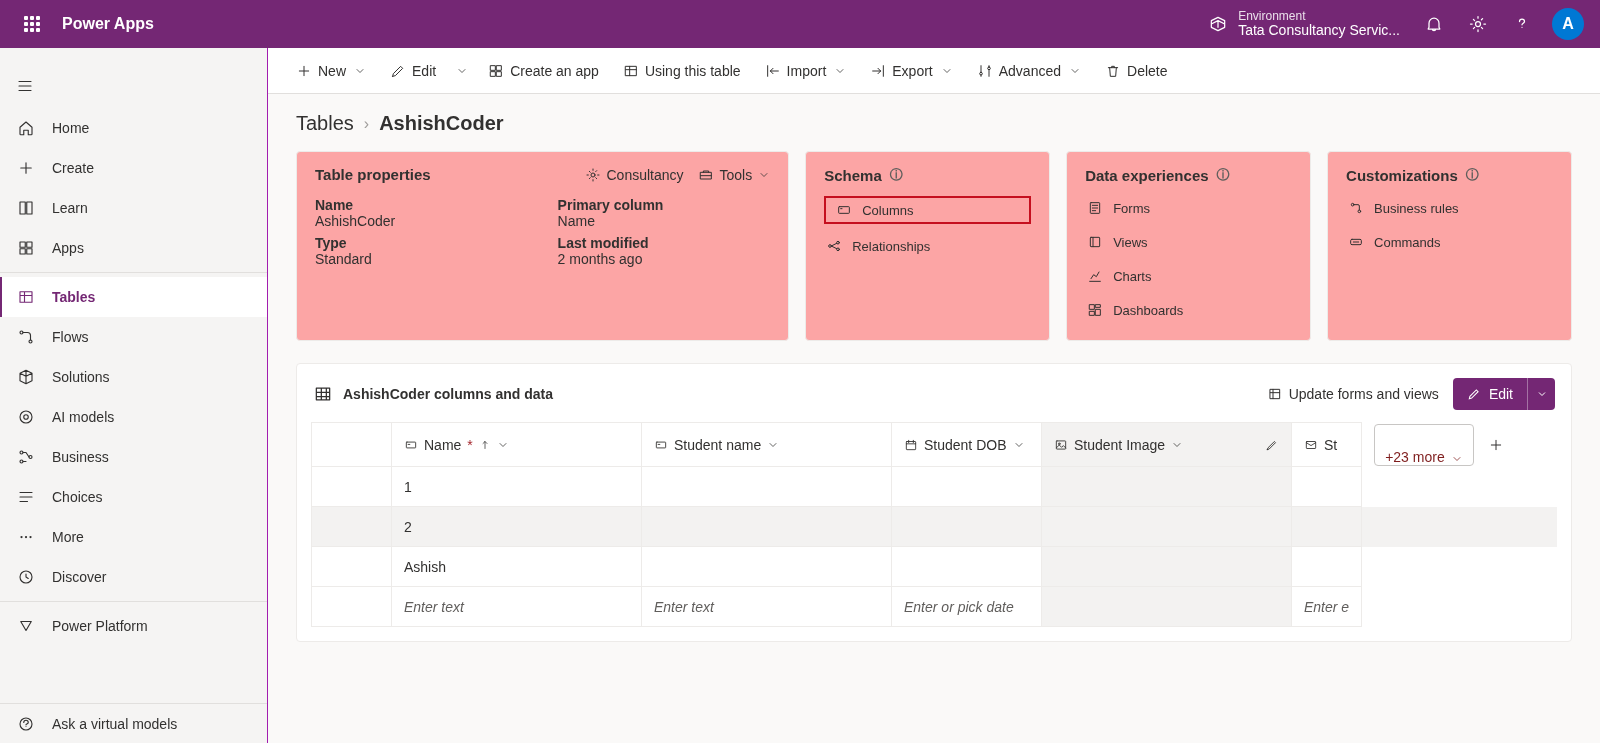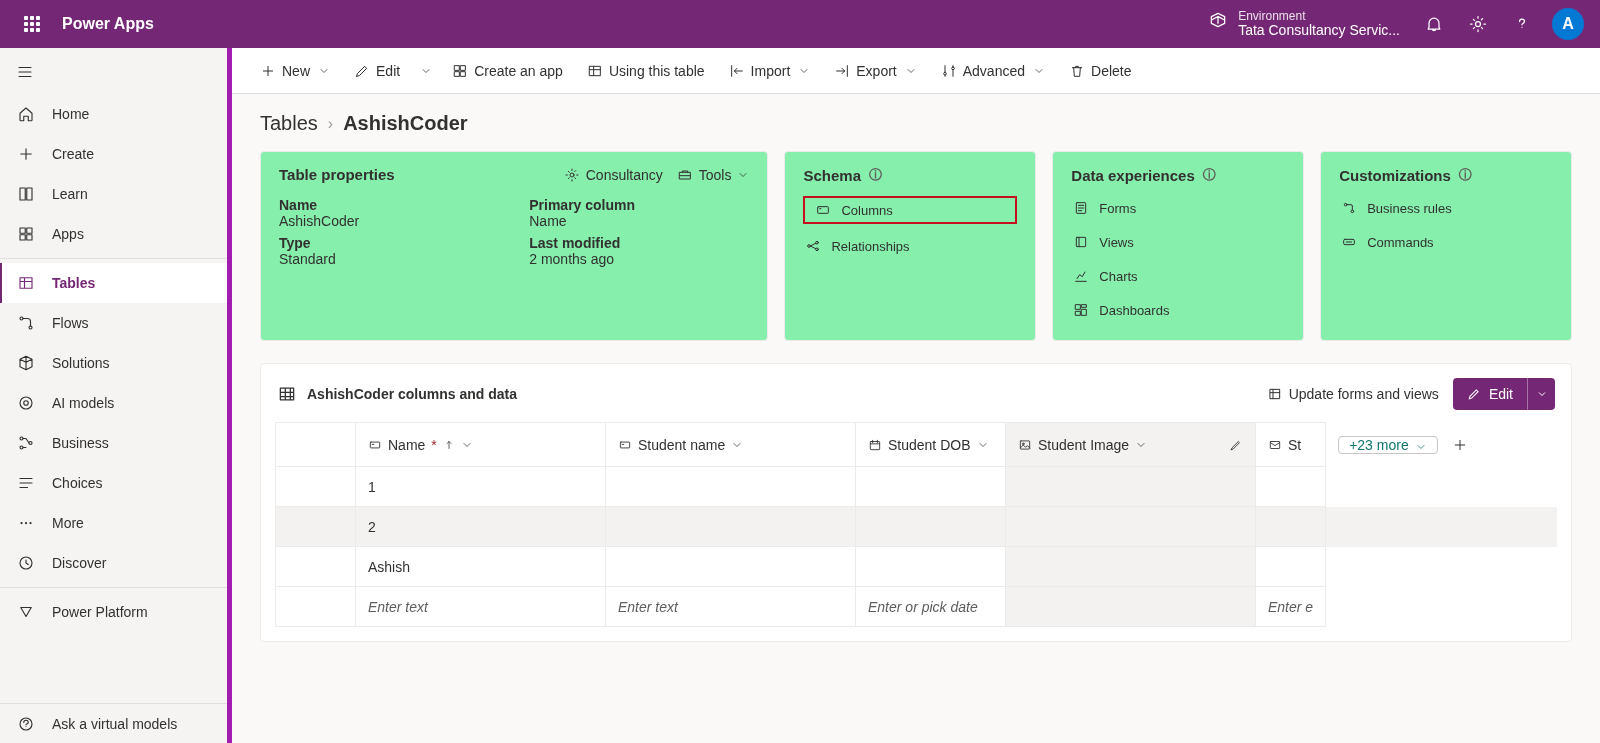--- a/index.html
+++ b/index.html
@@ -25,21 +25,21 @@
 }
 .waffle-dots {
   display: grid;
   grid-template-columns: repeat(3, 4px);
   grid-gap: 2px;
 }
 .waffle-dots span { width: 4px; height: 4px; background: #fff; border-radius: 1px; }
 .brand { font-size: 16px; font-weight: 600; margin-left: 6px; }
 .topbar-spacer { flex: 1; }
 .env-block {
-  display: flex; gap: 10px;
+  display: flex; align-items: center; gap: 10px;
   margin-right: 12px; cursor: pointer;
 }
 .env-text { line-height: 1.1; font-size: 12px; }
 .env-label { opacity: 0.85; }
 .env-name { font-size: 14px; font-weight: 400; }
 .top-icon {
   width: 44px; height: 48px;
   display: flex; align-items: center; justify-content: center;
   color: #fff; cursor: pointer;
 }
@@ -49,25 +49,25 @@
   background: #0078d4;
   display: flex; align-items: center; justify-content: center;
   font-weight: 700; font-size: 16px;
   color: #fff;
   margin: 0 8px;
 }
 
 .shell { display: flex; height: calc(100vh - 48px); }
 
 .leftnav {
-  width: 232px;
+  width: 268px;
   background: #f5f4f3;
-  border-right: 5px solid #a21caf;
+  border-right: 1px solid #a21caf;
   display: flex; flex-direction: column;
-  padding-top: 2px;
+  padding-top: 16px;
 }
 .ham {
   height: 44px; display: flex; align-items: center;
   padding-left: 16px; cursor: pointer;
 }
 .nav-item {
   height: 40px;
   display: flex; align-items: center;
   padding-left: 16px; gap: 16px;
   color: #323130; cursor: pointer;
@@ -102,21 +102,21 @@
 .cmd-chevron { margin-left: 2px; }
 
 .content { padding: 18px 28px 40px; }
 .breadcrumb { display: flex; align-items: center; gap: 10px; margin-bottom: 16px; }
 .bc-link { font-size: 20px; color: #323130; cursor: pointer; }
 .bc-sep { color: #a19f9d; font-size: 16px; }
 .bc-current { font-size: 20px; font-weight: 600; }
 
 .card-row { display: flex; gap: 16px; margin-bottom: 22px; }
 .card {
-  background: #86efac;
+  background: #fca5a5;
   border: 1px solid #edebe9;
   border-radius: 4px;
   padding: 14px 18px 18px;
 }
 .card-wide { flex: 2.2; }
 .card-med { flex: 1; }
 .card-head {
   display: flex; align-items: center; justify-content: space-between;
   margin-bottom: 12px; gap:12px;
 }
@@ -189,23 +189,23 @@
 .grid-table th .th-inner { display: flex; align-items: center; gap: 6px; }
 .col-corner { width: 80px; }
 .col-name { width: 250px; min-width:250px;}
 .col-std { width: 250px; min-width:250px;}
 .col-hl { background: #f3f2f1 !important; }
 .placeholder { color: #605e5c; font-style: italic; }
 .row-hover td { background: #f3f2f1; }
 .more-pill {
   border: 1px solid #c8c6c4;
   border-radius: 4px;
-  height: 18px;
+  height: 42px;
   display: inline-flex; align-items: flex-end; gap: 6px;
-  padding: 0 10px; color: #0f766e;
+  padding: 0 10px; color: #7f1d1d;
   cursor: pointer;
 }
 svg { display: block; }
 .stroke { stroke: currentColor; stroke-width: 1.5; fill: none; stroke-linecap: round; stroke-linejoin: round; }
 </style>
 </head>
 <body>
 
 <div class="topbar">
   <div class="waffle">

